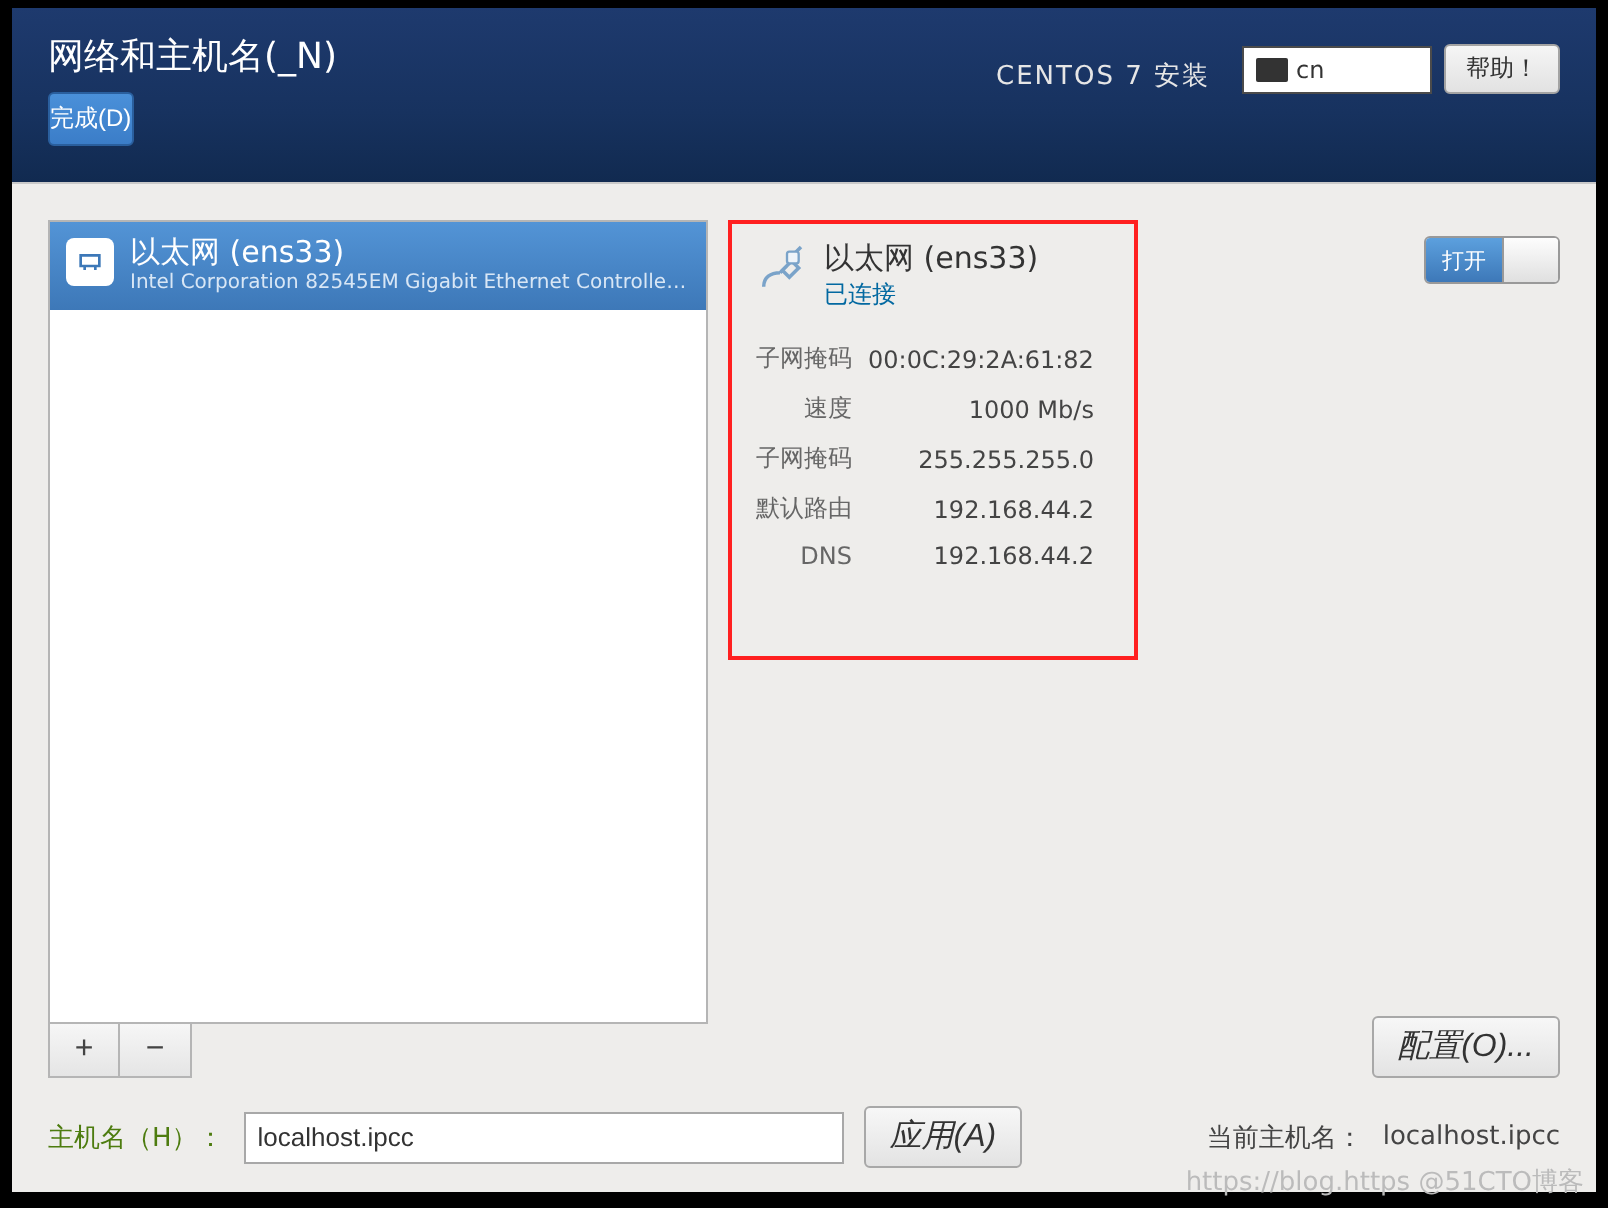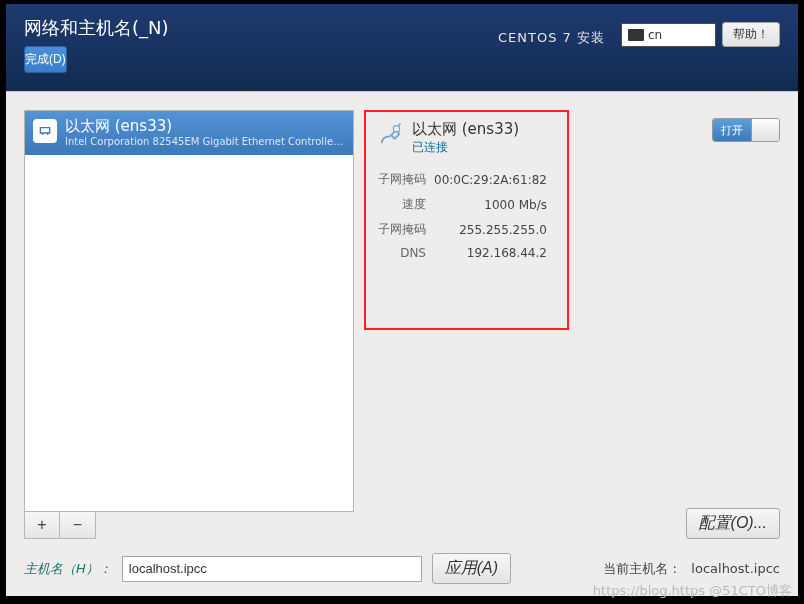--- a/index.html
+++ b/index.html
@@ -96,21 +96,21 @@
   .toggle .handle { flex:1; background:linear-gradient(180deg,#fdfdfd,#e0e0e0); border-left:1px solid #999; border-radius:0 2px 2px 0;}
   .config-btn-row { position:absolute; right:0; bottom:0;}
   .gen-btn {
     background: linear-gradient(180deg,#f7f7f7,#e3e3e3);
     border:1px solid #a8a8a8; padding:4px 12px; font-size:16px;
     border-radius:3px; cursor:pointer; color:#333;font-style:italic;
   }
   .hostname-row {
     display:flex; align-items:center; gap:10px; padding-top:4px;
   }
-  .hn-label { font-size:13px; color:#0f766e; white-space:nowrap;font-style:italic; }
+  .hn-label { font-size:13px; color:#4d7c0f; white-space:nowrap; }
   .hn-input {
     width: 300px; height:26px; padding:3px 6px;
     border:1px solid #a8a8a8; background:#fff; font-size:13px; color:#333;
   }
   .hn-right { margin-left:auto; display:flex; align-items:center; gap:10px; font-size:13px; color:#444;}
   .watermark { position:absolute; right:12px; bottom:4px; color:#bbb; font-size:13px; pointer-events:none; }
 </style>
 </head>
 <body>
 
@@ -174,20 +174,24 @@
                 </tr>
                 <tr>
                   <td class="k">速度</td>
                   <td>1000 Mb/s</td>
                 </tr>
                 <tr>
                   <td class="k">子网掩码</td>
                   <td>255.255.255.0</td>
                 </tr>
                 <tr>
+                  <td class="k">默认路由</td>
+                  <td>192.168.44.2</td>
+                </tr>
+                <tr>
                   <td class="k">DNS</td>
                   <td>192.168.44.2</td>
                 </tr>
               </tbody>
           </table>
         </div>
 
         <div class="toggle-wrap">
           <div class="toggle">
             <div class="on">打开</div>

